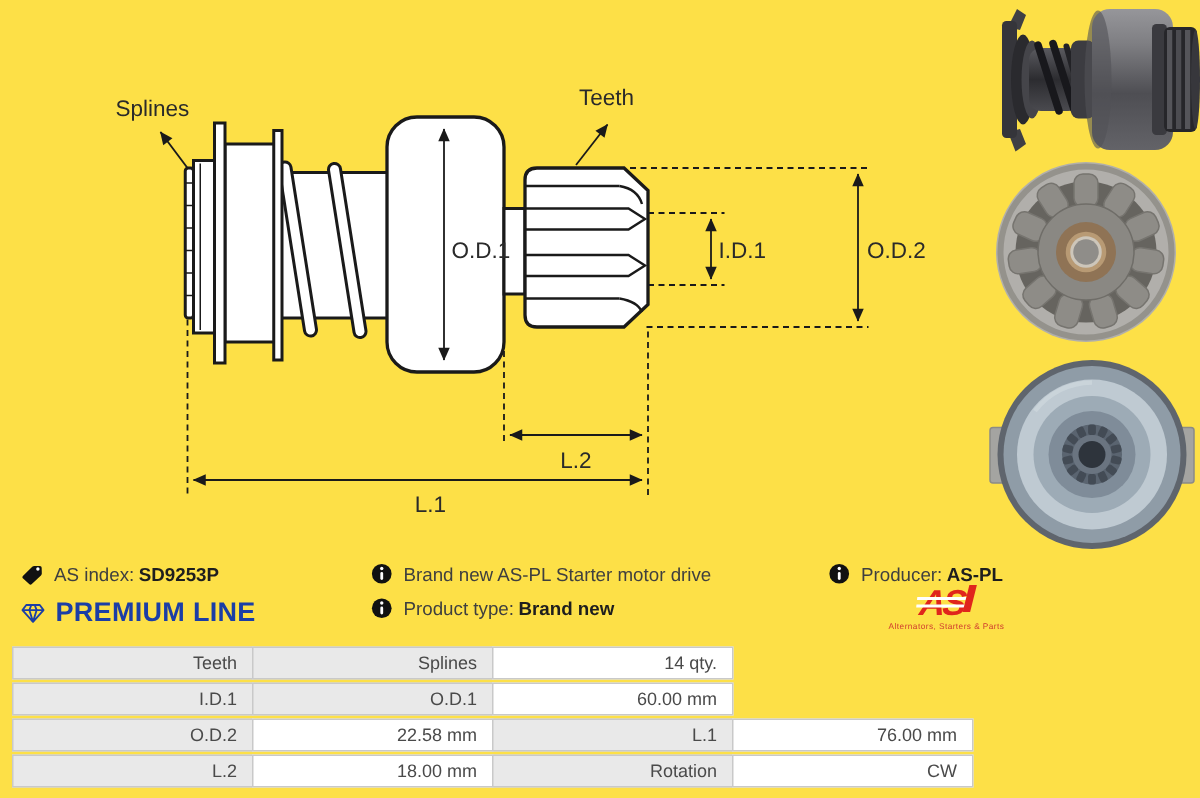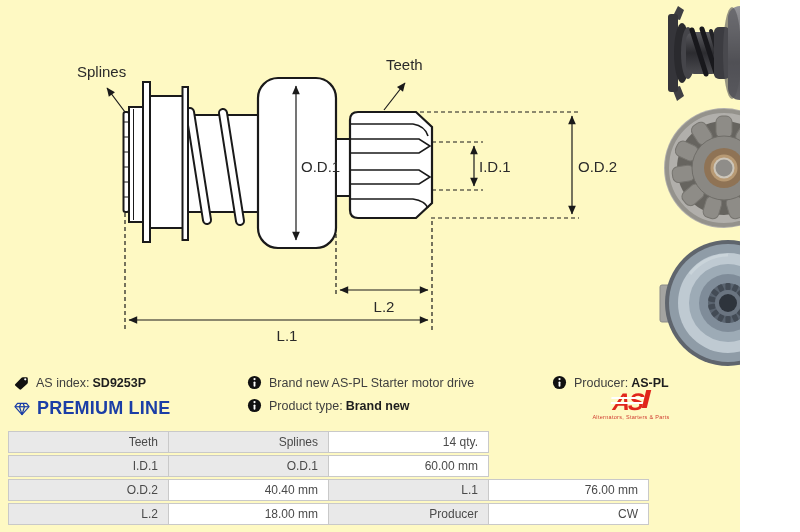--- a/index.html
+++ b/index.html
@@ -1,16 +1,16 @@
 <!DOCTYPE html>
 <html><head>
 <meta charset="utf-8">
 <style>
   html,body{margin:0;padding:0;background:#fff;}
-  #page{position:relative;width:740px;height:532px;background:#fef9c3;overflow:hidden;
+  #page{position:relative;width:800px;height:532px;background:#fde047;overflow:hidden;
         font-family:"Liberation Sans",sans-serif;}
   svg text{font-family:"Liberation Sans",sans-serif;fill:#2a2a2a;}
   .photo{position:absolute;}
   
   .info-item{position:absolute;display:flex;align-items:center;gap:7px;
              font-size:12.5px;color:#3f3f3f;white-space:nowrap;}
   .info-item .b{font-weight:bold;color:#1e1e1e;}
   .info-item .txt span{margin-right:3px;}
   .premium{font-weight:bold;font-size:18px;color:#1b3ea6;letter-spacing:.2px;}
   .as-logo{position:absolute;left:591px;top:390px;width:80px;text-align:center;line-height:1;}
@@ -257,25 +257,25 @@
       <div class="t-cell label">Splines</div>
       <div class="t-cell value">14 qty.</div>
     </div>
     <div class="t-row">
       <div class="t-cell label">I.D.1</div>
       <div class="t-cell label">O.D.1</div>
       <div class="t-cell value">60.00 mm</div>
     </div>
     <div class="t-row">
       <div class="t-cell label">O.D.2</div>
-      <div class="t-cell value">40.40 mm</div>
+      <div class="t-cell value">22.58 mm</div>
       <div class="t-cell label">L.1</div>
       <div class="t-cell value">76.00 mm</div>
     </div>
     <div class="t-row">
       <div class="t-cell label">L.2</div>
       <div class="t-cell value">18.00 mm</div>
-      <div class="t-cell label">Producer</div>
+      <div class="t-cell label">Rotation</div>
       <div class="t-cell value">CW</div>
     </div>
   </div>
 
 </div>
 
 </body></html>

